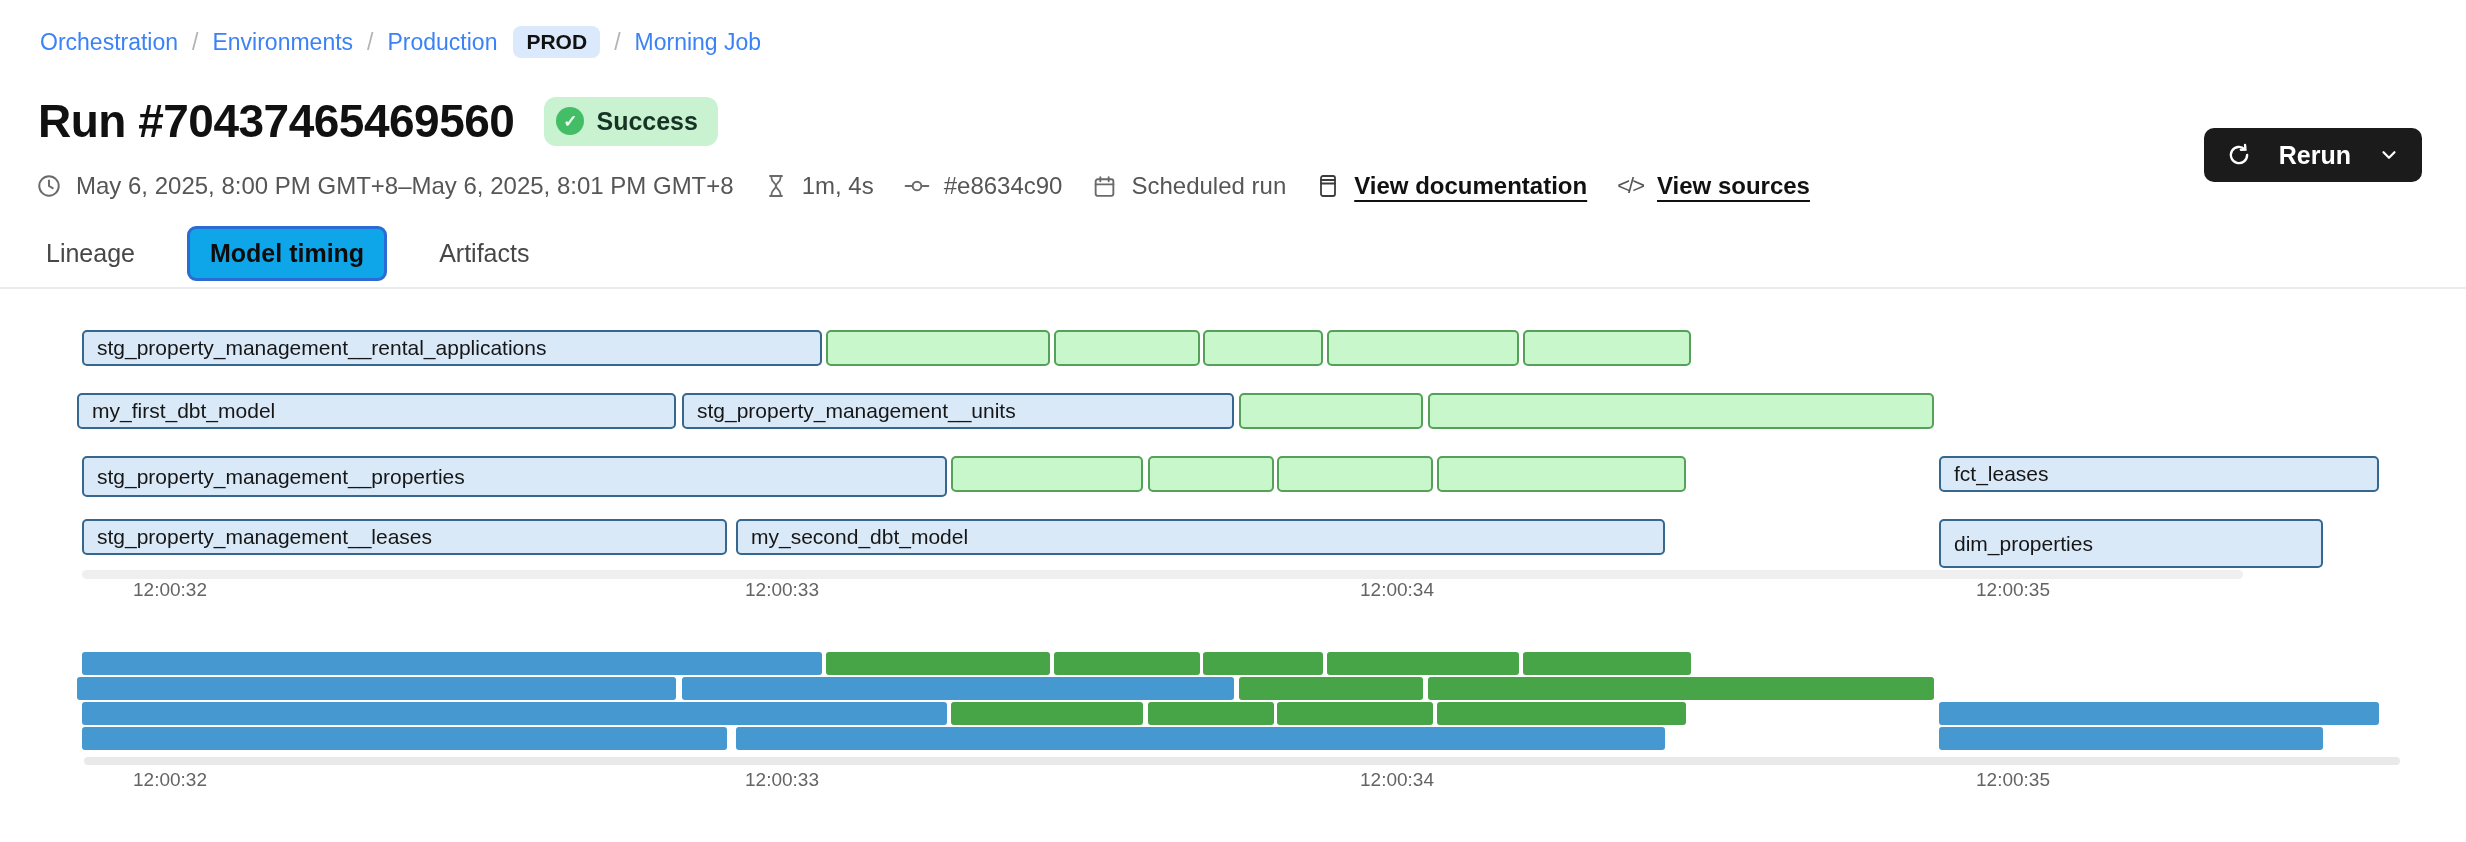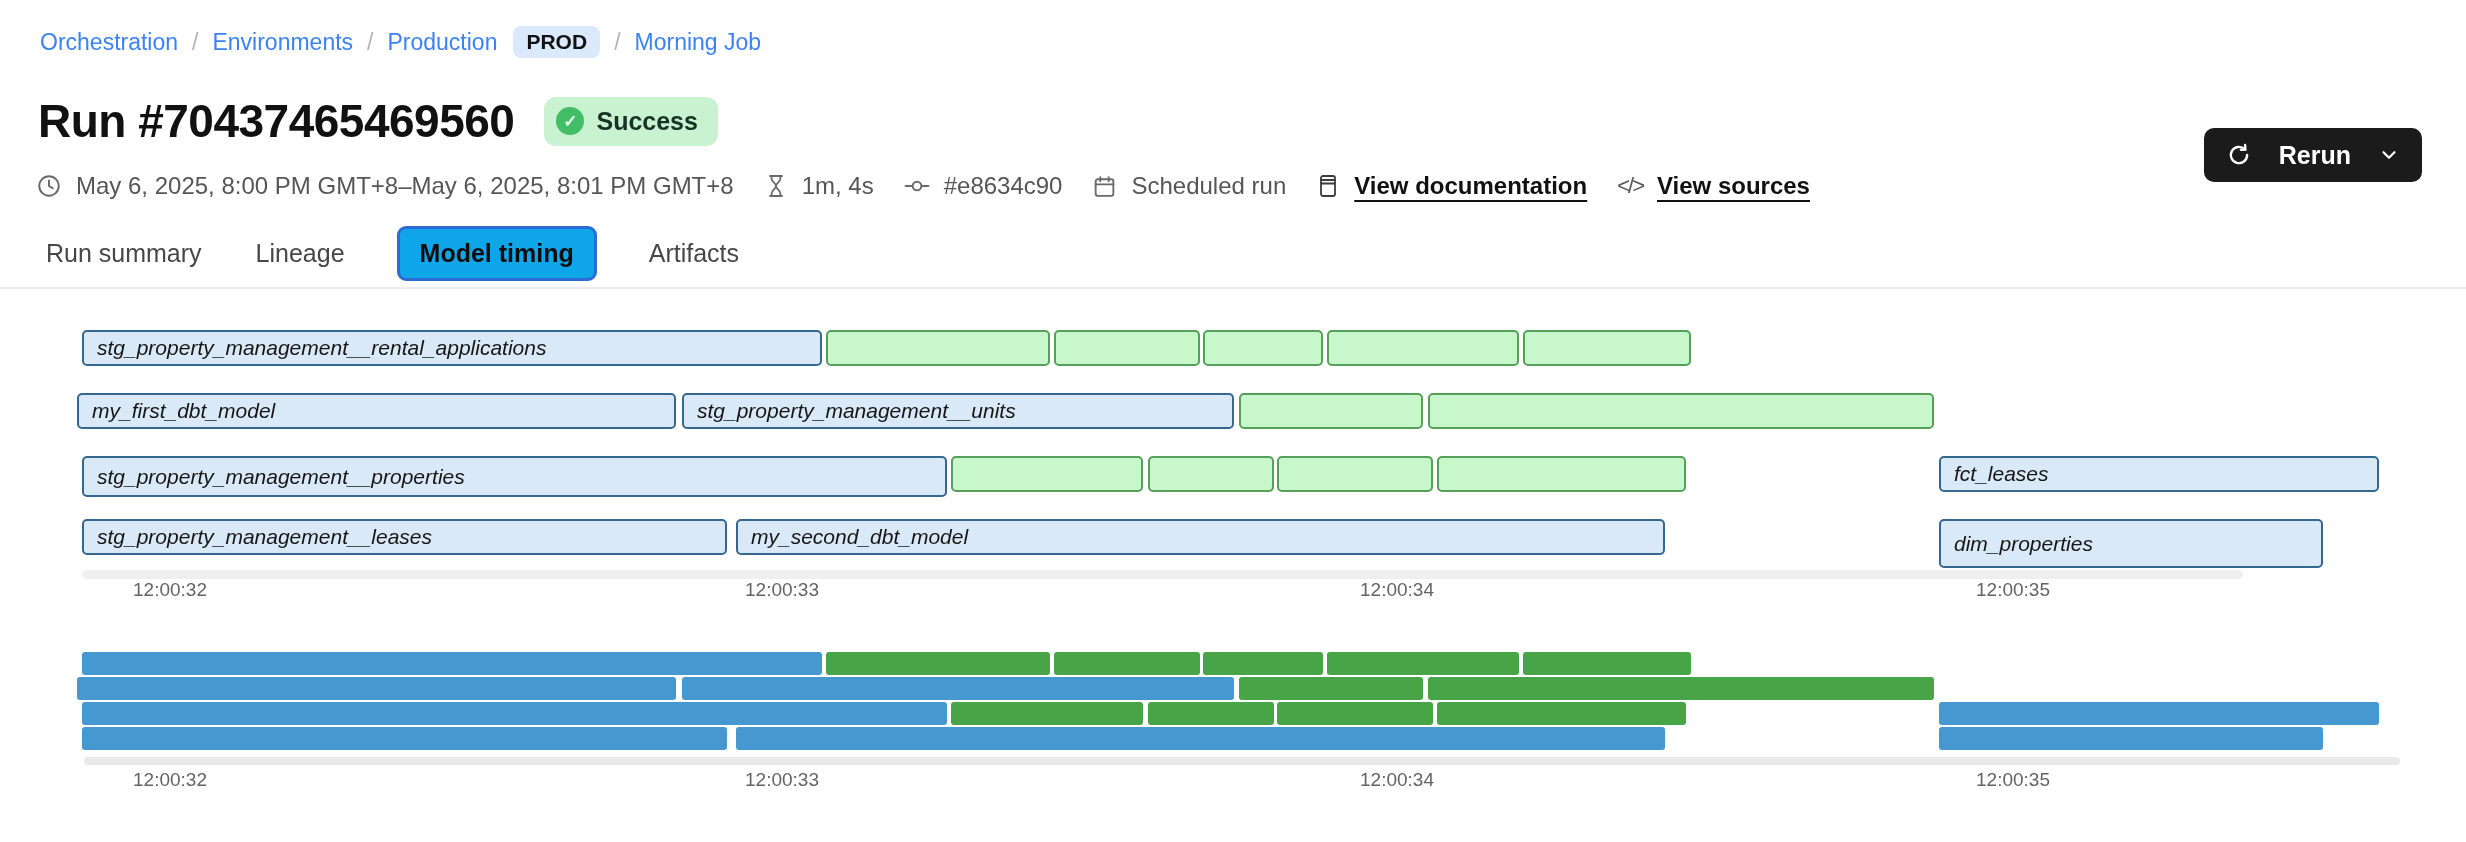--- a/index.html
+++ b/index.html
@@ -36,21 +36,21 @@
   .tabs{position:absolute;left:44px;top:226px;display:flex;align-items:center;gap:50px;}
   .tab{font-size:25px;color:#474747;font-weight:500;padding:12px 2px;cursor:pointer;}
   .tab.active{color:#0c0c0c;font-weight:600;border:3px solid var(--tab-accent,#2b6bd4);
               border-radius:9px;padding:10px 20px;background:#0ea5e9;}
   .tabs-divider{position:absolute;left:0;top:287px;width:2466px;height:2px;background:#ececec;}
 
   
   .chart-layer{position:absolute;left:0;top:0;width:2466px;height:842px;}
   .bar{position:absolute;height:36px;border-radius:5px;box-sizing:border-box;display:flex;align-items:center;
        overflow:hidden;cursor:pointer;}
-  .bar.blue{background:var(--bar-blue-fill,#d9e9f8);border:2px solid var(--bar-blue-border,#36688f);font-style:italic;}
+  .bar.blue{background:var(--bar-blue-fill,#d9e9f8);border:2px solid var(--bar-blue-border,#36688f);}
   .bar.green{background:var(--bar-green-fill,#c8f7cb);border:2px solid var(--bar-green-border,#55a159);}
   .bar .lbl{font-size:21px;color:#161616;padding-left:13px;white-space:nowrap;}
   .mbar{position:absolute;height:23px;border-radius:3px;cursor:pointer;}
   .mbar.blue{background:var(--mini-blue,#4698d0);}
   .mbar.green{background:var(--mini-green,#47a447);}
   .tick{position:absolute;transform:translateX(-50%);font-size:19px;color:#646464;white-space:nowrap;}
   .hscroll{position:absolute;left:82px;top:570px;width:2161px;height:9px;border-radius:5px;background:#efefef;}
   .mini-track{position:absolute;left:84px;top:757px;width:2316px;height:8px;border-radius:4px;background:#e9e9e9;}
 </style>
 </head>
@@ -144,21 +144,20 @@
       </span>
       <span class="mlink">View documentation</span>
     </span>
     <span class="mitem">
       <span class="code-glyph">&lt;/&gt;</span>
       <span class="mlink">View sources</span>
     </span>
   </div>
 
   <div class="tabs">
-      <div class="tab">Run summary</div>
       <div class="tab">Lineage</div>
       <div class="tab active">Model timing</div>
       <div class="tab">Artifacts</div>
     </div>
   <div class="tabs-divider"></div>
 
   <div class="chart-layer">
     <div id="gantt-main">
         <div class="bar blue" style="left: 82px; width: 740px; top: 330px; height: 36px;">
           <span class="lbl">stg_property_management__rental_applications</span>

